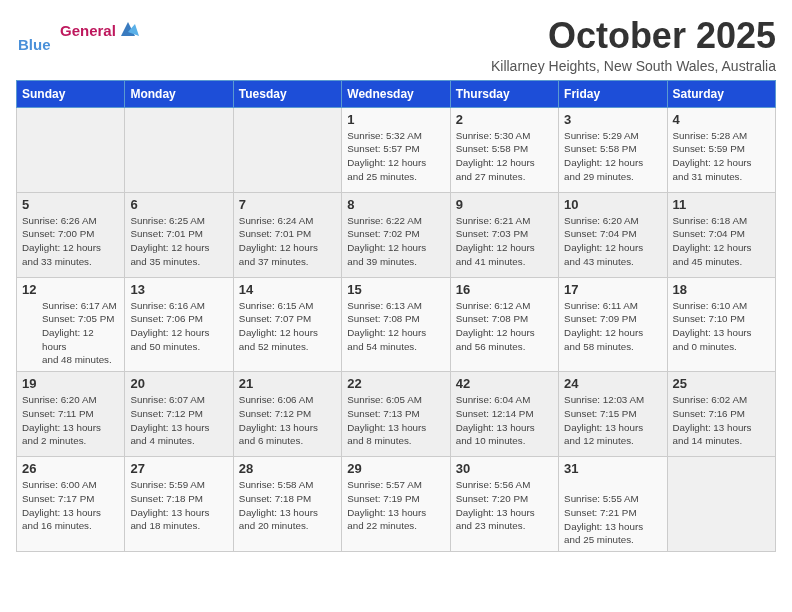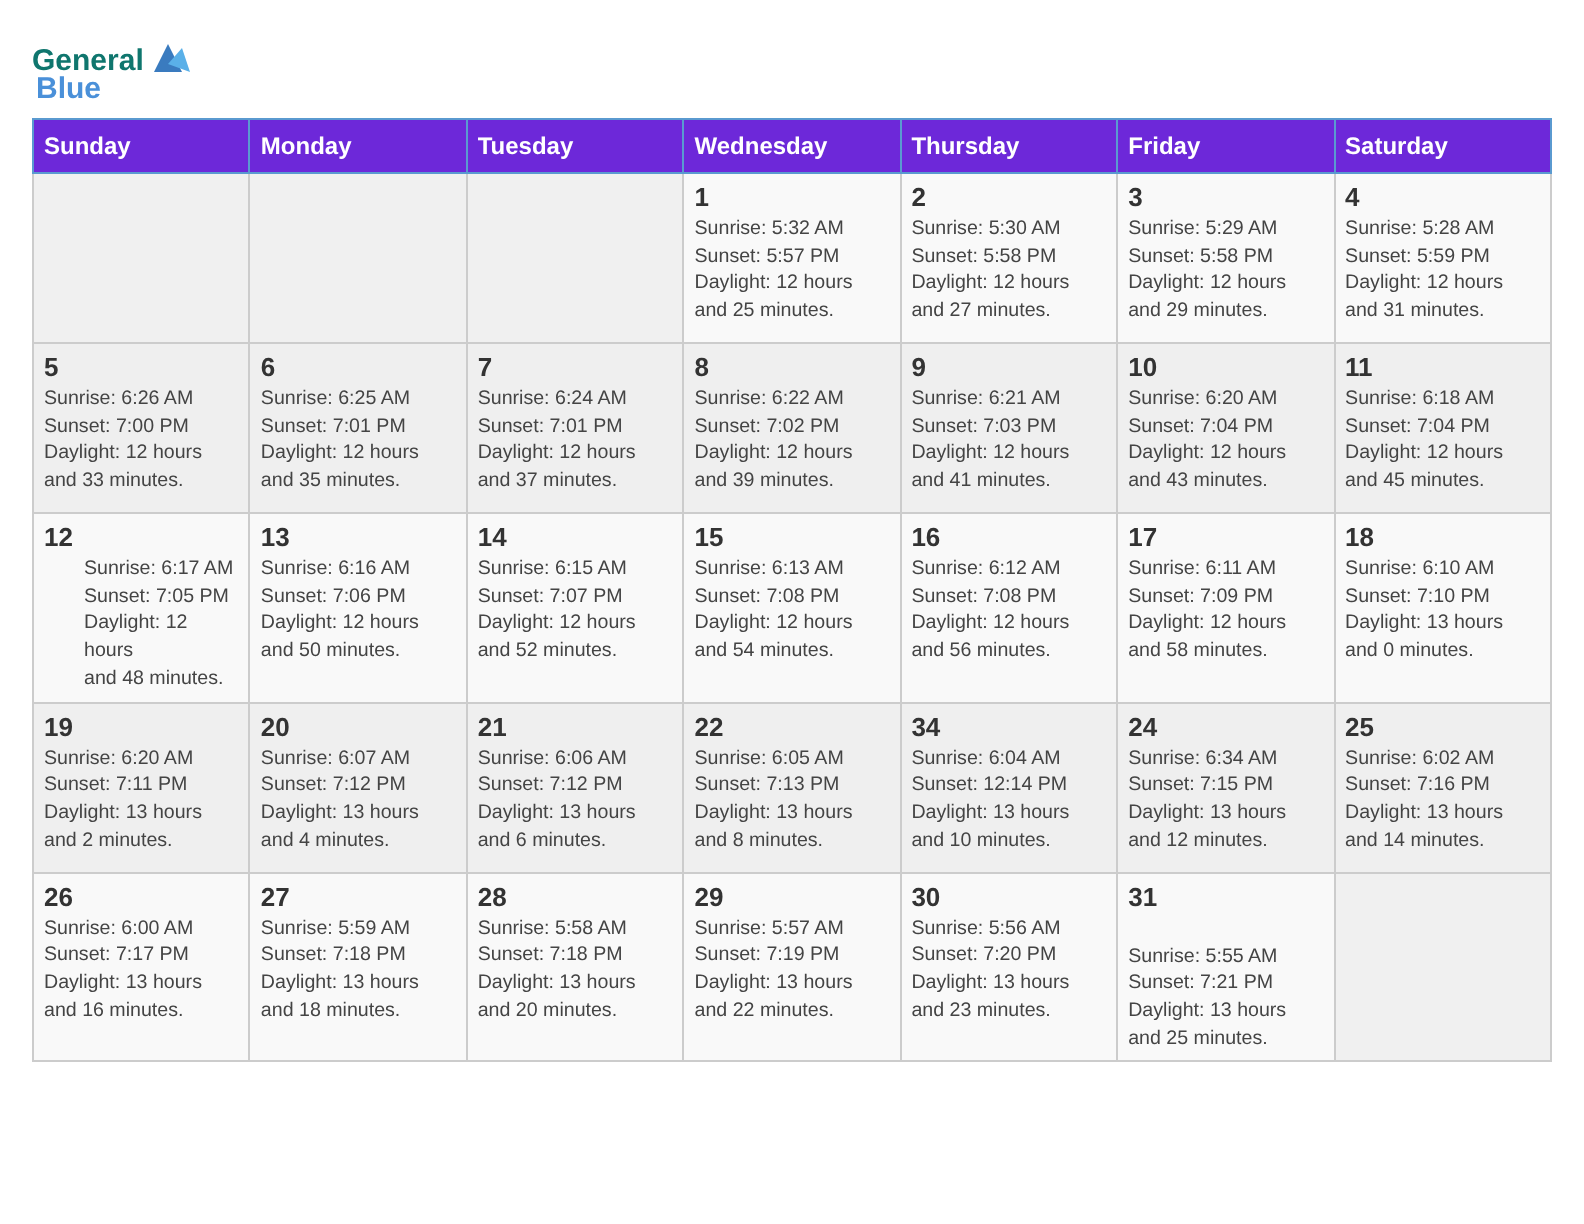--- a/index.html
+++ b/index.html
@@ -17,21 +17,22 @@
       margin-bottom: 4px;
     }
     .logo {
       display: flex;
       align-items: center;
       margin-top: 4px;
     }
     .logo-text-general {
       font-size: 15px;
       font-weight: bold;
-      color: #0f766e;
+      color: #be185d;
+      margin-left: 44px;
     }
     .logo-text-blue {
       font-size: 15px;
       font-weight: bold;
       color: #4a90d9;
     }
     .title-area {
       text-align: right;
     }
     .month-title {
@@ -45,21 +46,21 @@
       color: #555;
       margin-top: 2px;
     }
     .calendar {
       width: 100%;
       border-collapse: collapse;
       margin-top: 6px;
       font-size: 10.5px;
     }
     .calendar thead tr th {
-      background-color: #6d28d9;
+      background-color: #1d4ed8;
       color: #fff;
       text-align: left;
       padding: 6px 5px;
       font-size: 12px;
       font-weight: bold;
       border: 1px solid #5a9ad0;
     }
     .calendar tbody tr td {
       border: 1px solid #ccc;
       vertical-align: top;
@@ -100,20 +101,24 @@
       <div style="display:flex;align-items:center;">
         <span class="logo-text-general">General</span>
         <svg width="22" height="22" viewBox="0 0 22 22" style="margin-left:1px;margin-top:-2px;">
           <polygon points="4,18 11,4 18,18" fill="#3a7bbf" stroke="none"></polygon>
           <polygon points="11,14 18,6 22,18" fill="#5ab0e8" stroke="none"></polygon>
         </svg>
       </div>
       <span class="logo-text-blue" style="margin-top:-4px;margin-left:2px;">Blue</span>
     </div>
   </div>
+  <div class="title-area">
+    <div class="month-title">October 2025</div>
+    <div class="subtitle">Killarney Heights, New South Wales, Australia</div>
+  </div>
 </div>
 
 <table class="calendar">
   <thead>
     <tr>
     <th>Sunday</th>
         <th>Monday</th>
         <th>Tuesday</th>
         <th>Wednesday</th>
         <th>Thursday</th>
@@ -280,29 +285,29 @@
 and 6 minutes.</div>
         </td>
         <td>
           <span class="day-number">22</span>
           <div class="day-info" style="white-space: pre-line;">Sunrise: 6:05 AM
 Sunset: 7:13 PM
 Daylight: 13 hours
 and 8 minutes.</div>
         </td>
         <td>
-          <span class="day-number">34</span>
+          <span class="day-number">42</span>
           <div class="day-info" style="white-space: pre-line;">Sunrise: 6:04 AM
 Sunset: 12:14 PM
 Daylight: 13 hours
 and 10 minutes.</div>
         </td>
         <td>
           <span class="day-number">24</span>
-          <div class="day-info" style="white-space: pre-line;">Sunrise: 6:34 AM
+          <div class="day-info" style="white-space: pre-line;">Sunrise: 12:03 AM
 Sunset: 7:15 PM
 Daylight: 13 hours
 and 12 minutes.</div>
         </td>
         <td>
           <span class="day-number">25</span>
           <div class="day-info" style="white-space: pre-line;">Sunrise: 6:02 AM
 Sunset: 7:16 PM
 Daylight: 13 hours
 and 14 minutes.</div>

